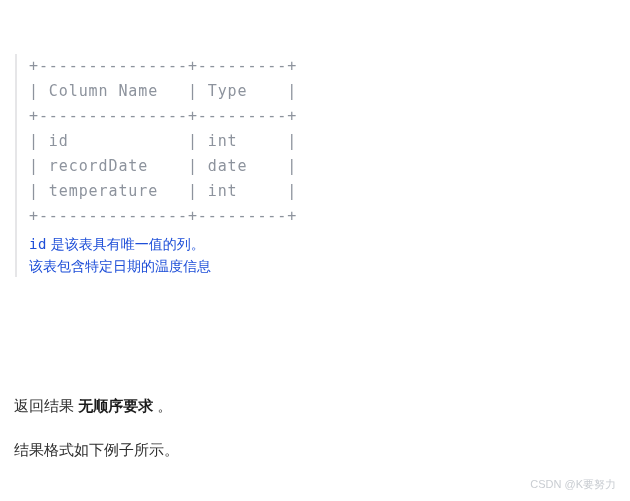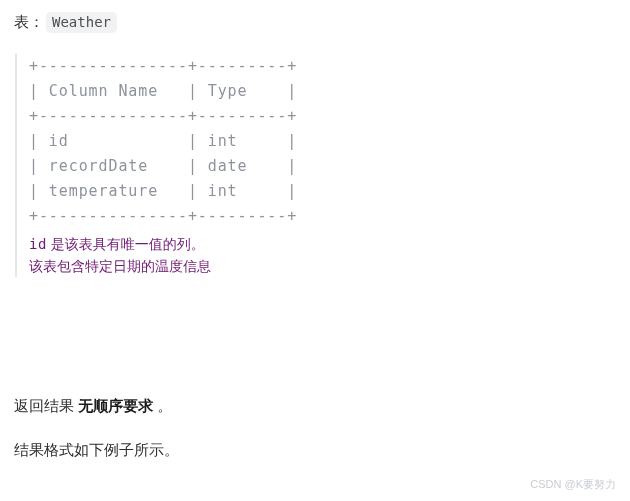--- a/index.html
+++ b/index.html
@@ -67,21 +67,21 @@
     margin: 0;
     letter-spacing: 0.9px;
   }
 
   .quote-notes {
     margin-top: 4px;
   }
   .note-line {
     font-size: 14px;
     line-height: 22px;
-    color: #701a75;
+    color: #1d4ed8;
     white-space: pre;
   }
   .note-line .mono {
     font-family: "DejaVu Sans Mono", "Liberation Mono", monospace;
     letter-spacing: 0.5px;
   }
 
   
   .para {
     position: absolute;
@@ -110,23 +110,20 @@
     color: #c9cdd2;
     white-space: nowrap;
     user-select: none;
   }
 </style>
 </head>
 <body>
 
 <div class="page">
 
-  <div class="table-label">
-    <span class="lbl">表：</span><span class="inline-code">Weather</span>
-  </div>
 
   <div class="quote-block">
     <pre class="ascii-table">+---------------+---------+
 | Column Name   | Type    |
 +---------------+---------+
 | id            | int     |
 | recordDate    | date    |
 | temperature   | int     |
 +---------------+---------+</pre>
     <div class="quote-notes">

